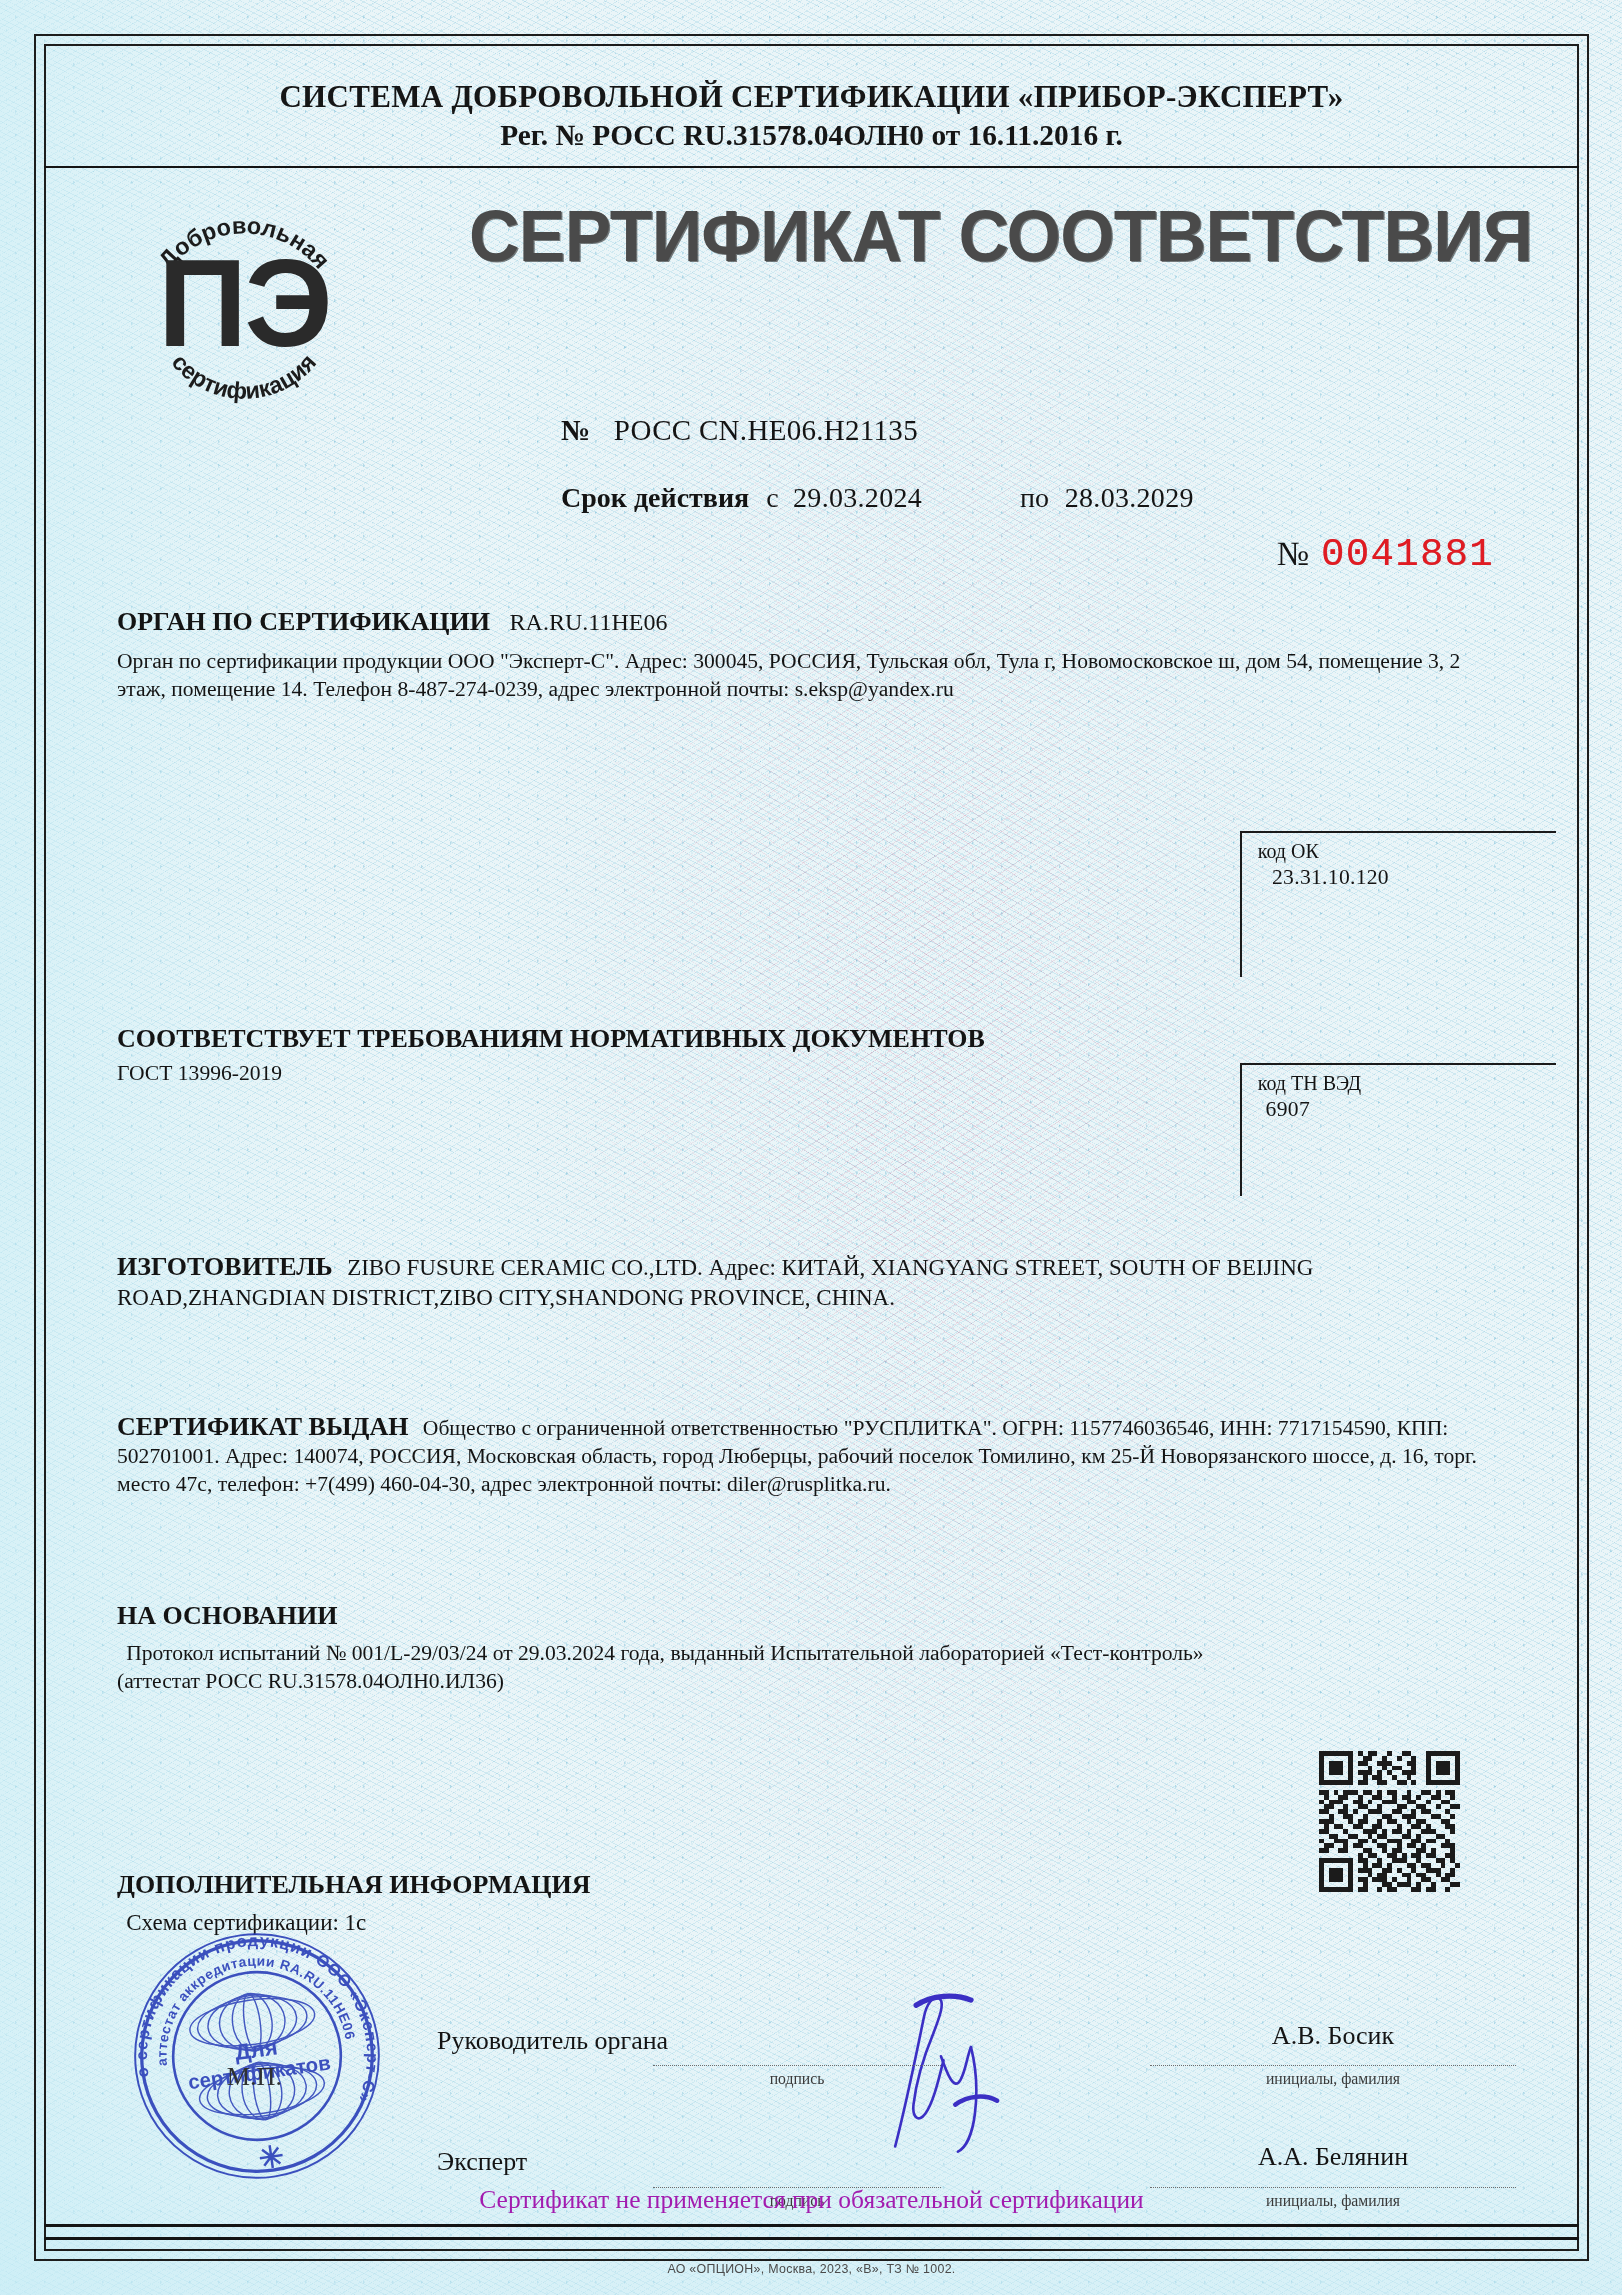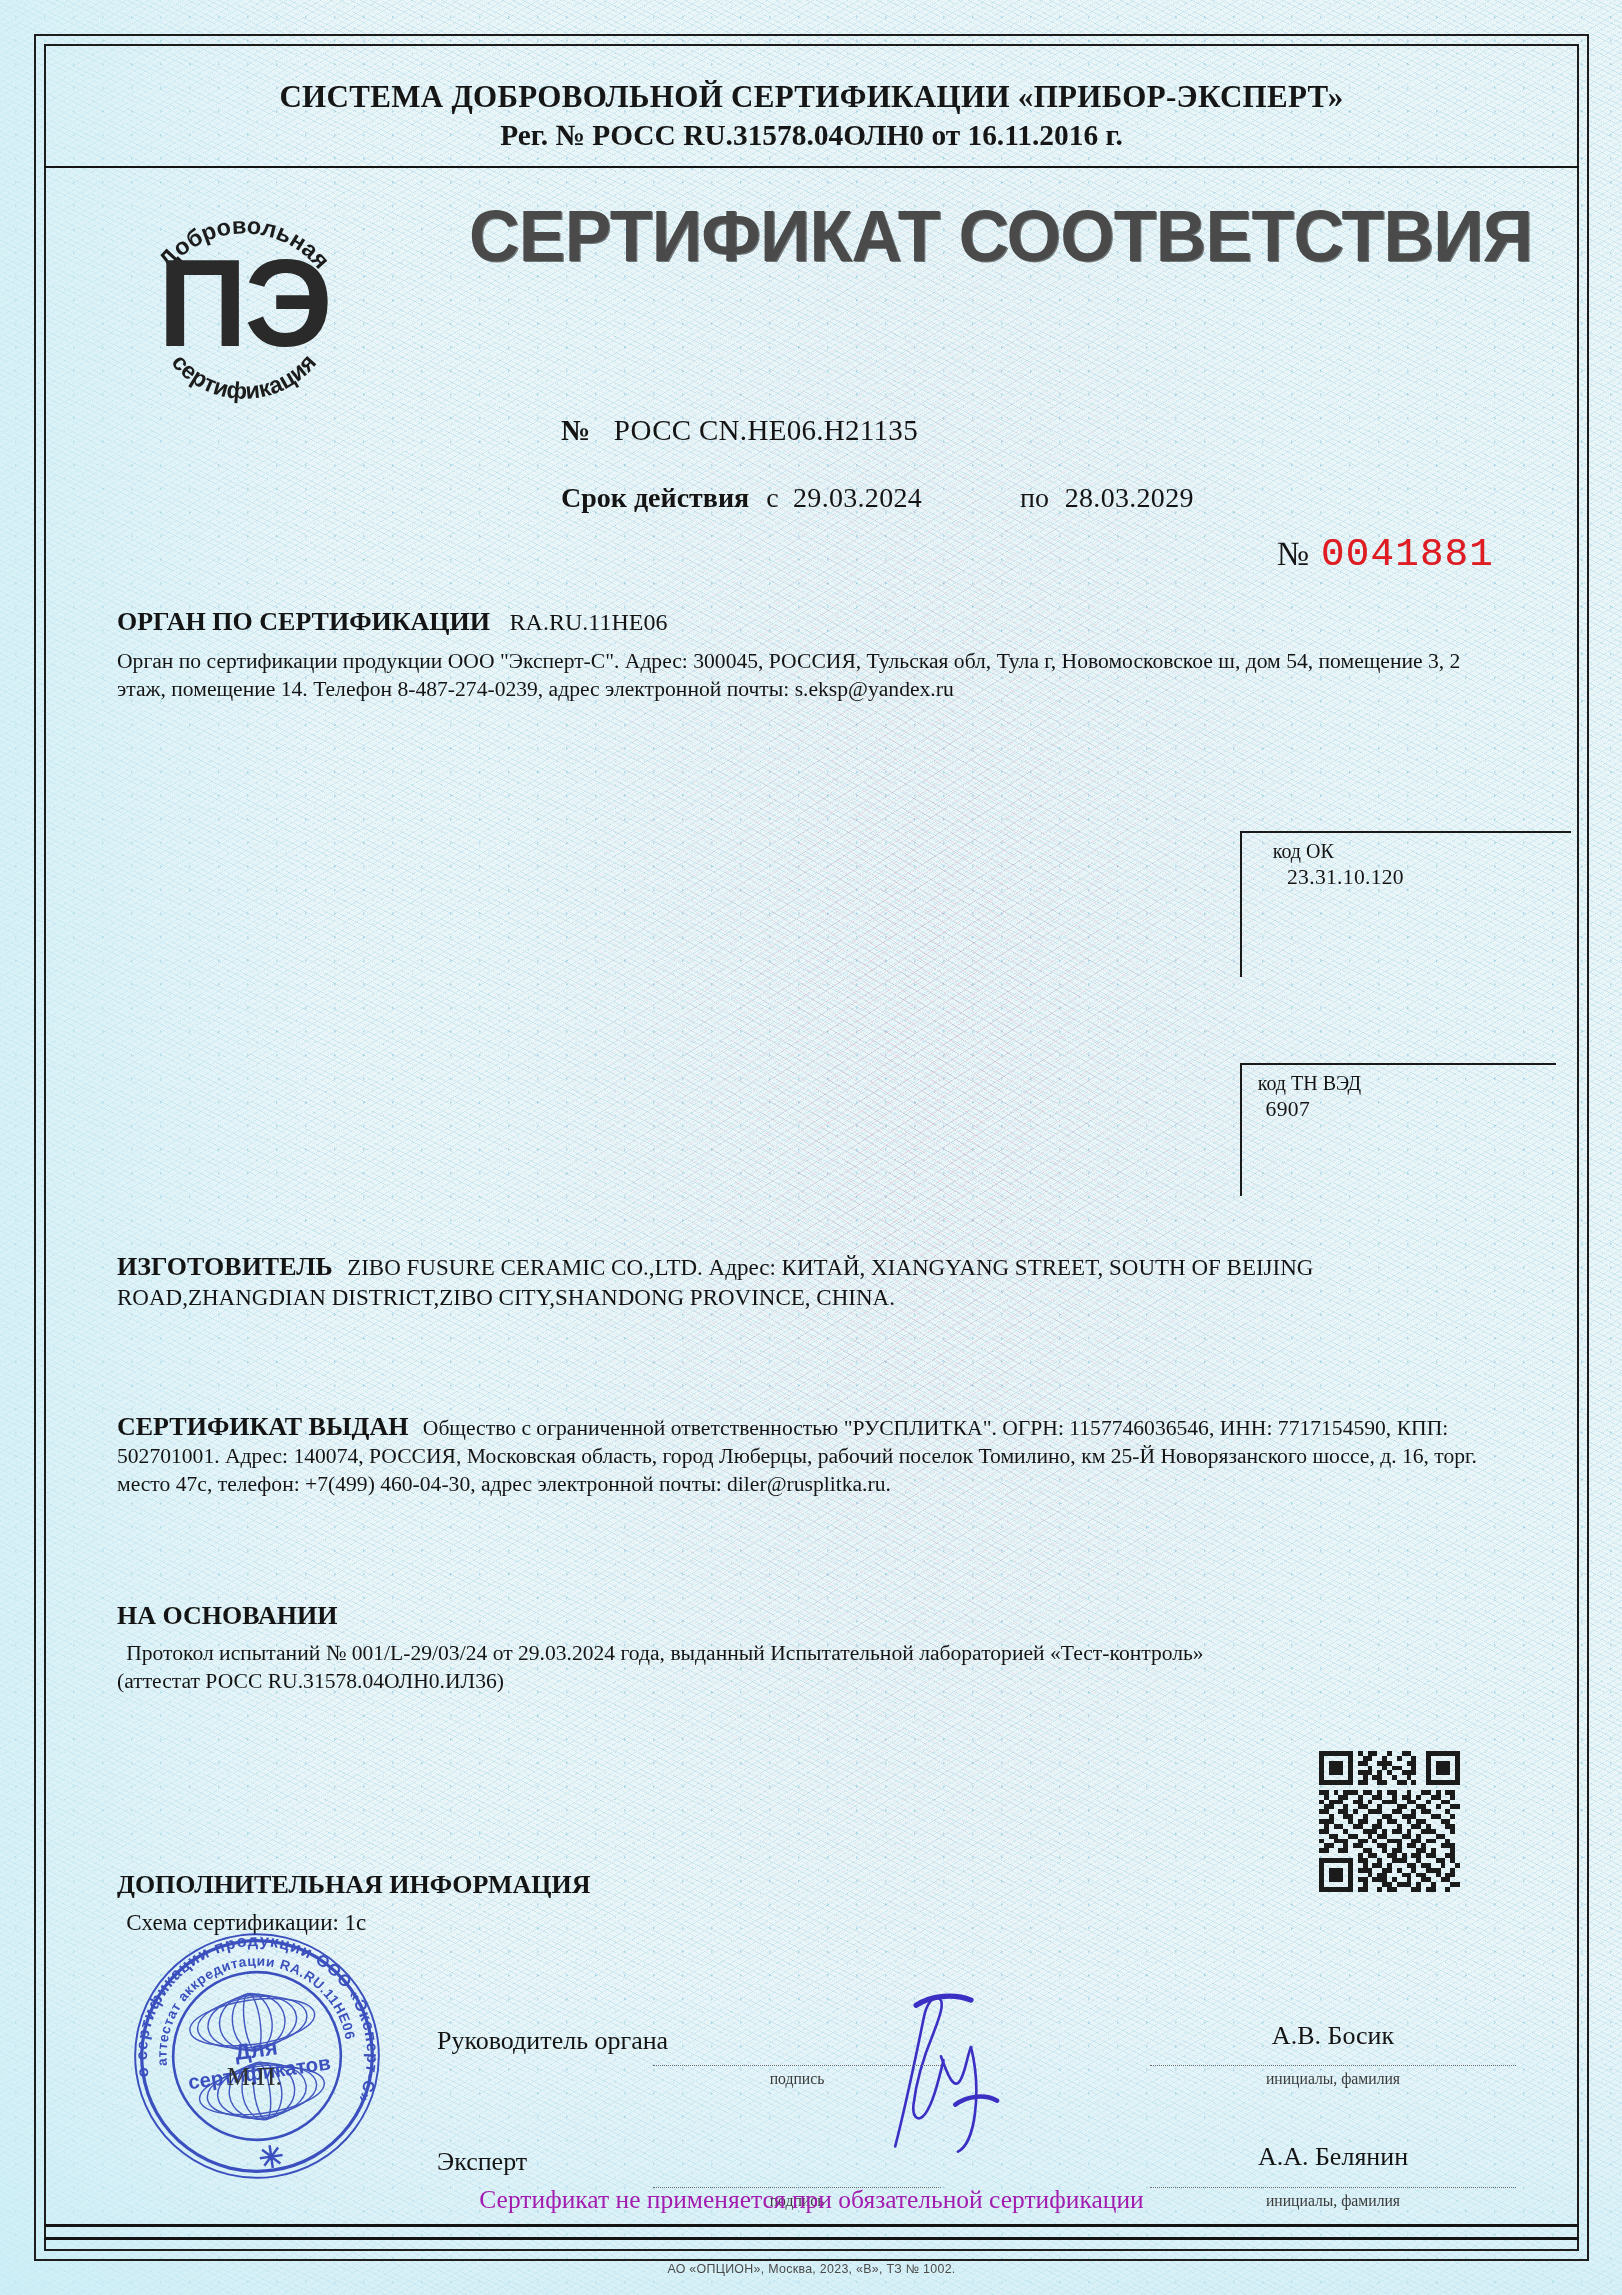--- a/index.html
+++ b/index.html
@@ -166,25 +166,29 @@
   <div class="blank-num">
     <span>№</span>
     <span class="red">0041881</span>
   </div>
 
   <div class="sec" style="top:563px;">
     <div><span class="sec-head">ОРГАН ПО СЕРТИФИКАЦИИ</span><span class="inline-body" style="margin-left:19.6px;font-size:24px;">RA.RU.11HE06</span></div>
     <div class="sec-body" style="margin-top:9.2px;">Орган по сертификации продукции ООО "Эксперт-С". Адрес: 300045, РОССИЯ, Тульская обл, Тула г, Новомосковское ш, дом 54, помещение 3, 2 этаж, помещение 14. Телефон 8-487-274-0239, адрес электронной почты: s.eksp@yandex.ru</div>
   </div>
 
-  <div class="codebox" style="left:1196px;top:787px;width:314px;height:144px;padding-left:15px;">
+  <div class="codebox" style="left:1196px;top:787px;width:314px;height:144px;">
     <div class="ck">код ОК</div>
     <div class="cv">23.31.10.120</div>
   </div>
 
+  <div class="sec" style="top:980px;">
+    <div class="sec-head">СООТВЕТСТВУЕТ ТРЕБОВАНИЯМ НОРМАТИВНЫХ ДОКУМЕНТОВ</div>
+    <div class="sec-body" style="margin-top:5.2px;">ГОСТ 13996-2019</div>
+  </div>
   <div class="codebox" style="left:1196px;top:1019px;width:314px;height:131px;">
     <div class="ck">код ТН ВЭД</div>
     <div class="cv" style="padding-left:23.6px;">6907</div>
   </div>
 
   <div class="sec" style="top:1208px;">
     <span class="sec-head">ИЗГОТОВИТЕЛЬ</span><span class="inline-body" style="margin-left:14.4px;font-size:23px;">ZIBO FUSURE CERAMIC CO.,LTD. Адрес: КИТАЙ, XIANGYANG STREET, SOUTH OF BEIJING ROAD,ZHANGDIAN DISTRICT,ZIBO CITY,SHANDONG PROVINCE, CHINA.</span>
   </div>
 
   <div class="sec" style="top:1368px;">

